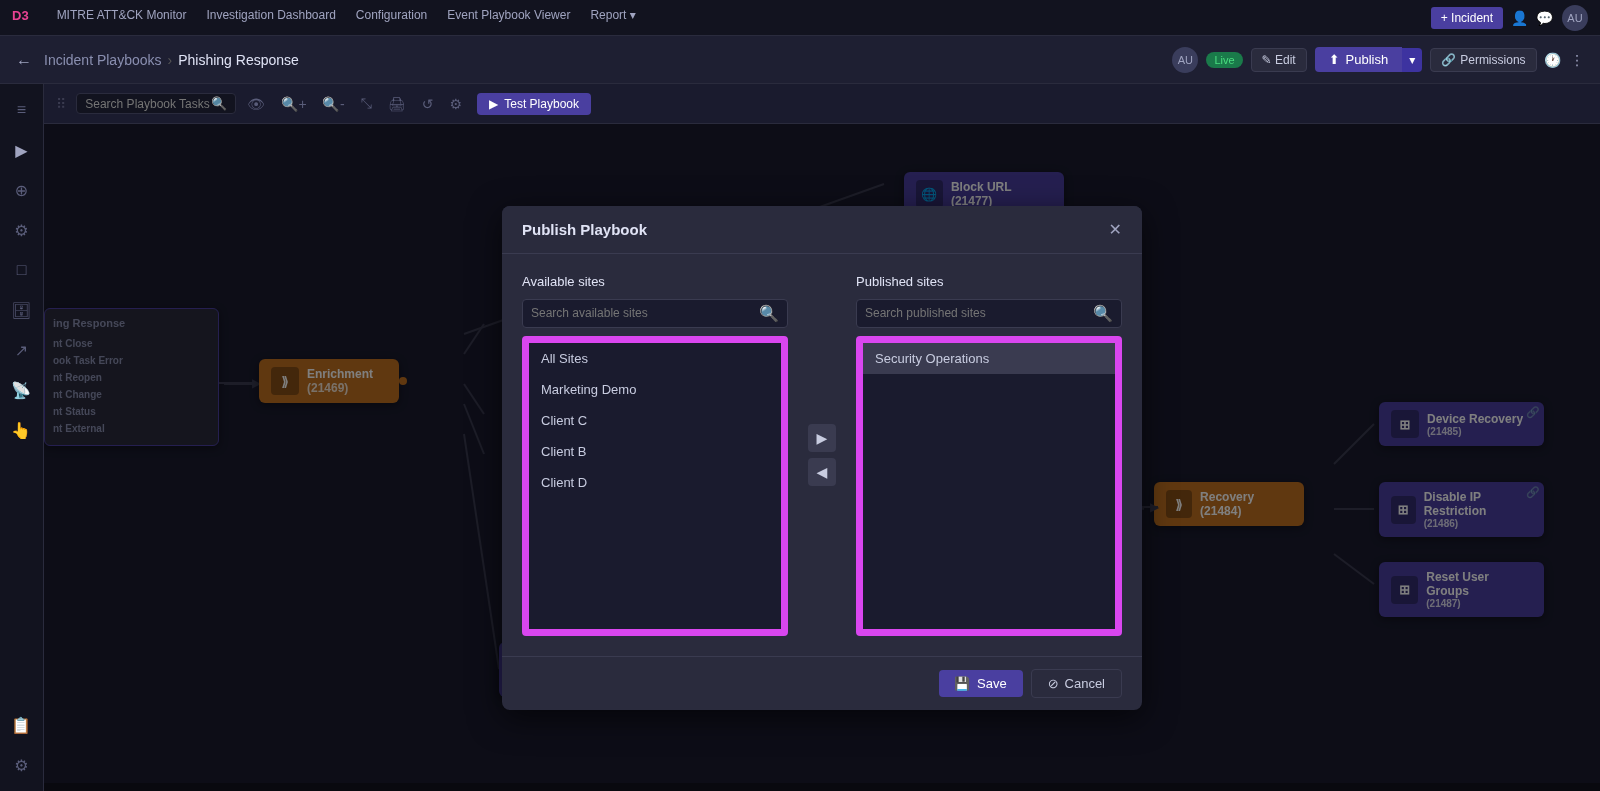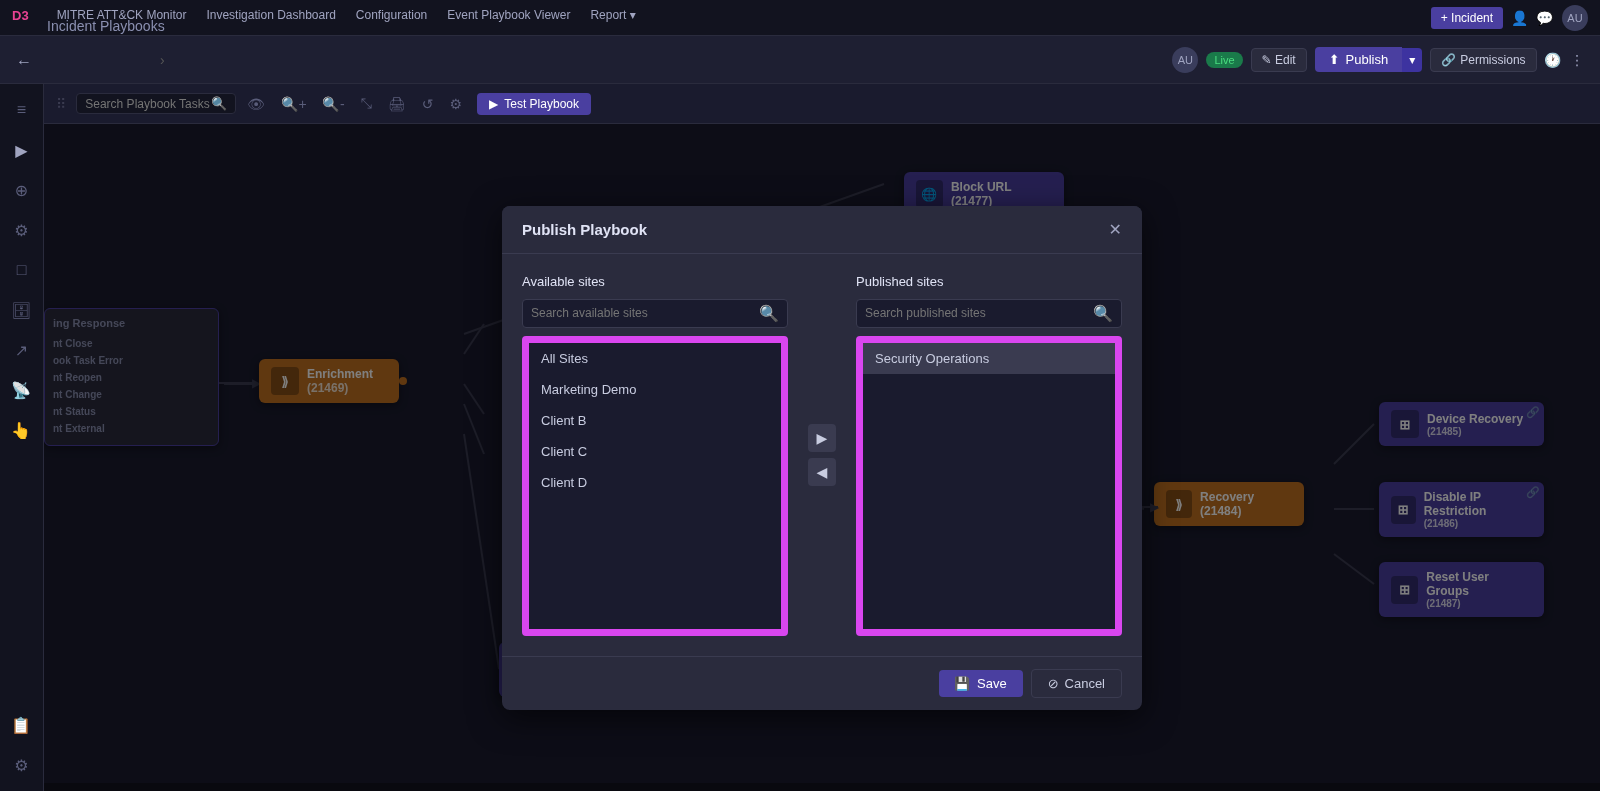--- a/index.html
+++ b/index.html
@@ -68,24 +68,23 @@
       gap: 8px;
     }
     .back-btn {
       color: #a0a4c0;
       font-size: 16px;
       cursor: pointer;
       margin-right: 4px;
     }
     .breadcrumb {
       display: flex;
-      align-items: flex-end;
-      gap: 18px;
+      align-items: flex-start;
+      gap: 6px;
       font-size: 14px;
-      flex-direction: column;
     }
     .breadcrumb-item { color: #8a8fb0; }
     .breadcrumb-sep { color: #555; }
     .breadcrumb-current { color: #e0e3f5; font-weight: 500; }
     .second-bar-right {
       margin-left: auto;
       display: flex;
       align-items: center;
       gap: 8px;
     }
@@ -566,22 +565,22 @@
 
         <div class="sites-panel">
           <div class="sites-panel-label">Available sites</div>
           <div class="sites-search">
             <input type="text" placeholder="Search available sites" style="">
             <span style="color:#5a5d7a;">🔍</span>
           </div>
           <div class="sites-list">
             <div class="sites-list-item">All Sites</div>
             <div class="sites-list-item">Marketing Demo</div>
+            <div class="sites-list-item">Client C</div>
             <div class="sites-list-item">Client B</div>
-            <div class="sites-list-item">Client C</div>
             <div class="sites-list-item">Client D</div>
           </div>
         </div>
 
         <div class="transfer-btns">
           <button class="transfer-btn">▶</button>
           <button class="transfer-btn">◀</button>
         </div>
 
         <div class="sites-panel">

